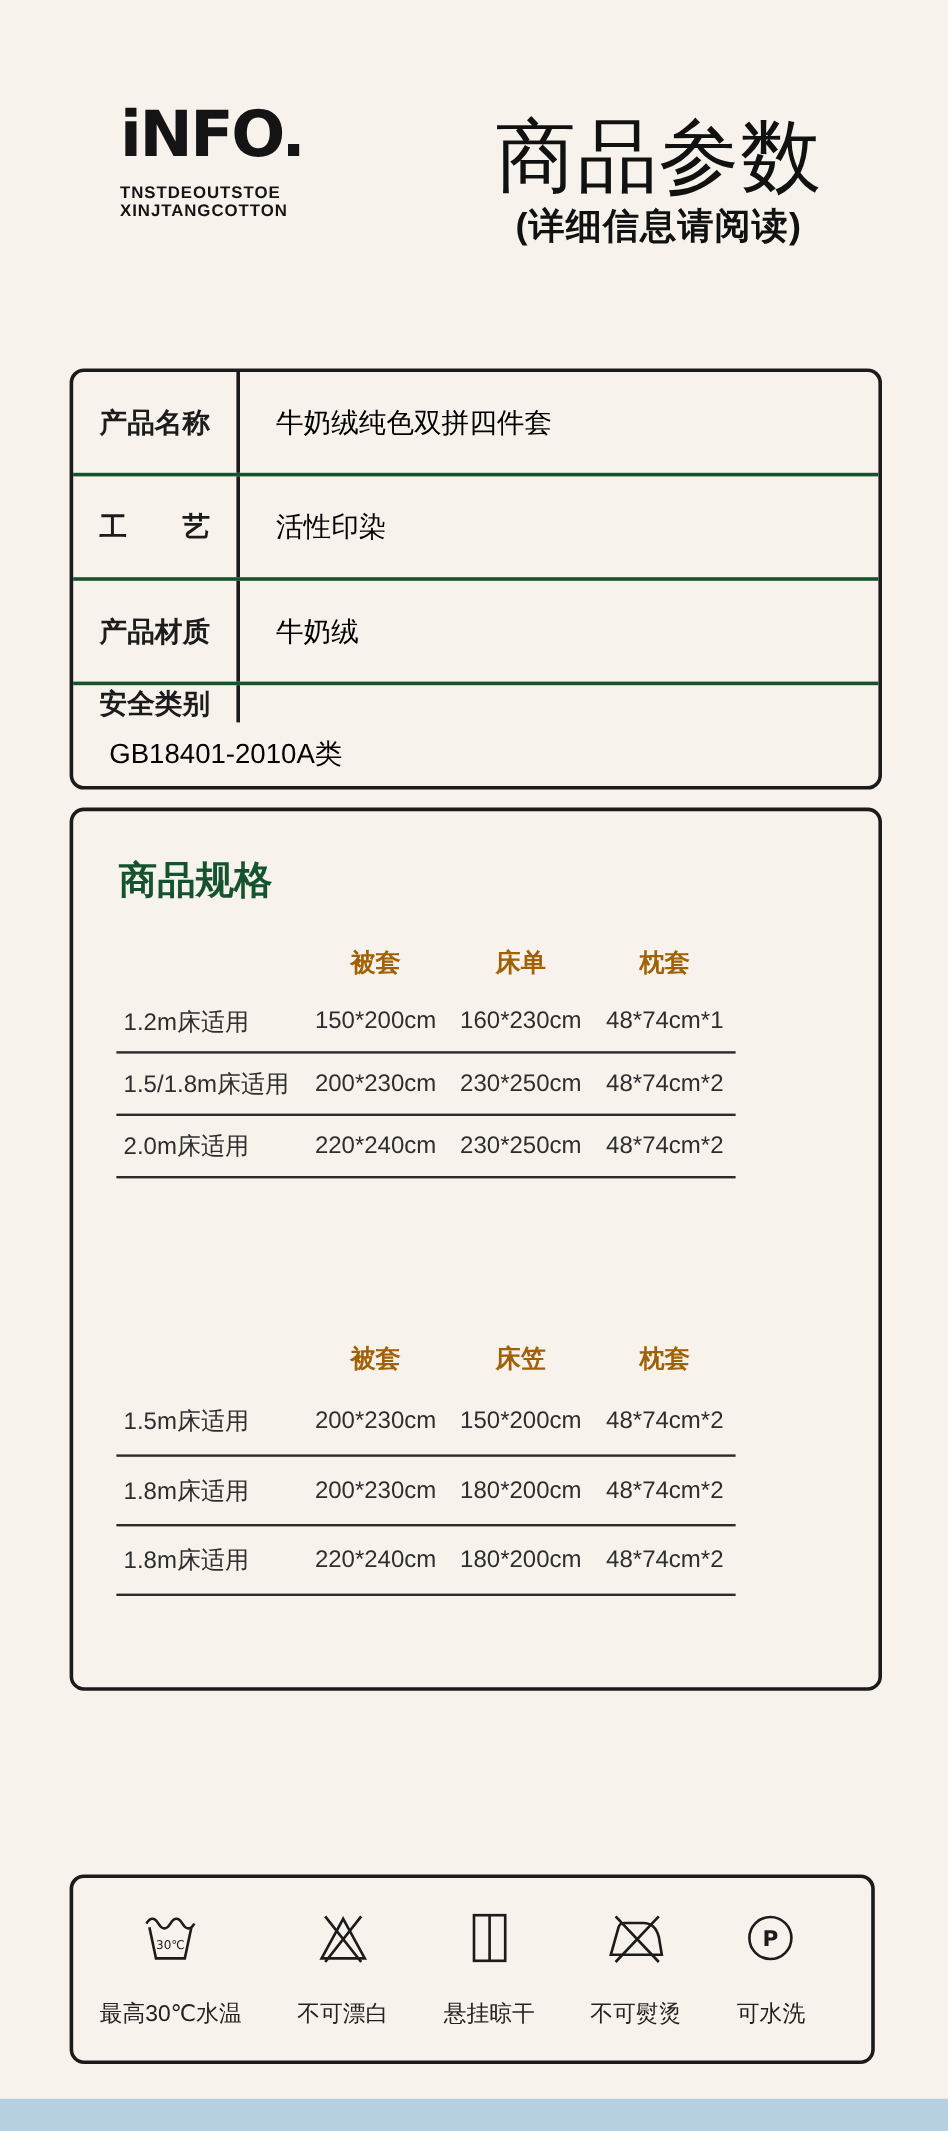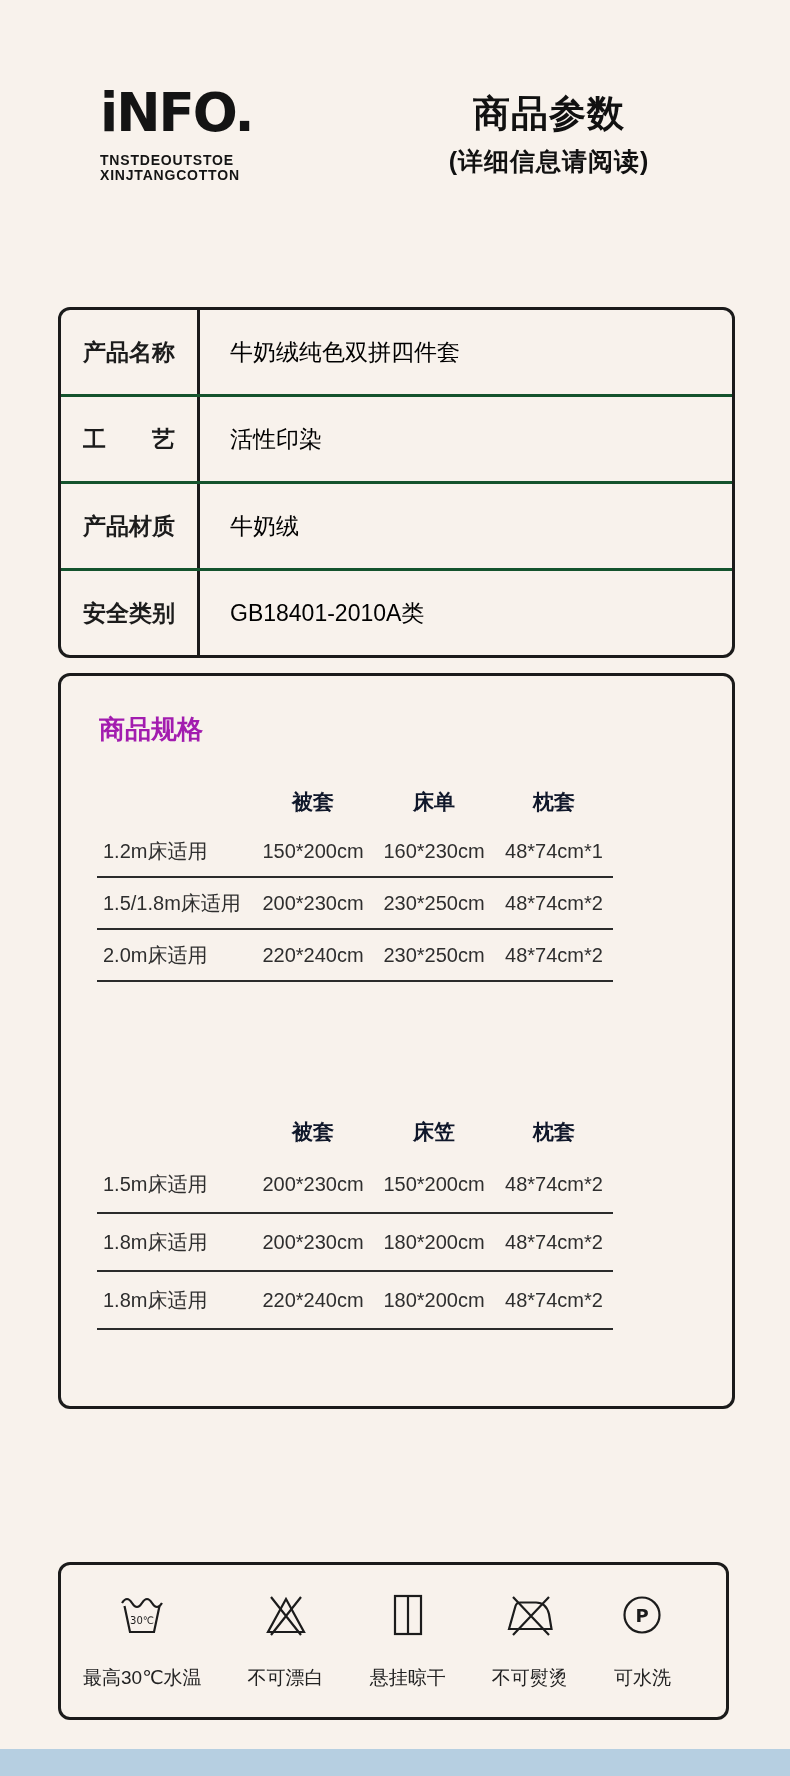--- a/index.html
+++ b/index.html
@@ -22,64 +22,64 @@
     font-size:53px;font-weight:900;letter-spacing:-2px;
     line-height:1;color:#141414;
   }
   .logo-sub{
     margin-top:14px;
     font-size:14px;font-weight:800;letter-spacing:0.8px;
     line-height:15px;color:#141414;
   }
   .title-block{position:absolute;left:390px;top:94px;width:318px;text-align:center;}
   .page-title{
-    margin:0;font-size:37px;font-weight:700;letter-spacing:1px;
+    margin:0;font-size:67px;font-weight:400;letter-spacing:1px;
     color:#111;line-height:1.1;
   }
   .page-subtitle{
-    margin-top:10px;font-size:25px;font-weight:700;color:#111;letter-spacing:1px;
+    margin-top:0;font-size:30px;font-weight:700;color:#111;letter-spacing:1px;
   }
   
   .params-table{
     position:absolute;left:58px;top:307px;width:671px;
     border:3px solid #1b1b1b;border-radius:12px;
     background:#f8f2ec;
   }
   .param-row{display:flex;height:84px;border-bottom:3px solid #14532d;}
-  .param-row:last-child{border-bottom:none;}
+  .param-row:last-child{border-bottom:none;flex-direction:column;}
   .param-label{
     width:136px;border-right:3px solid #1b1b1b;
     display:flex;align-items:center;justify-content:center;
     font-size:23px;font-weight:800;color:#1c1c1c;
   }
   .param-value{
     flex:1;display:flex;align-items:center;
     padding-left:30px;font-size:23px;color:#000000;
   }
   
   .spec-box{
     position:absolute;left:58px;top:673px;width:671px;height:730px;
     border:3px solid #1b1b1b;border-radius:12px;
   }
   .spec-title{
     position:absolute;left:38px;top:36px;
-    font-size:26px;font-weight:800;color:#a21caf;
+    font-size:32px;font-weight:800;color:#14532d;
   }
   .spec-table{position:absolute;left:36px;width:516px;}
   .spec-table-1{top:102px;}
   .spec-table-2{top:432px;}
   .spec-row{
     display:grid;grid-template-columns:156px 120px 122px 118px;
     align-items:center;height:50px;
   }
   .spec-table-2 .spec-row{height:56px;}
   .spec-row.head{height:48px;font-weight:800;}
   .spec-row.data{border-bottom:2px solid #2b2b2b;}
   .spec-cell{font-size:20px;color:#2e2e2e;text-align:center;}
-  .spec-row.head .spec-cell{font-size:21px;color:#0f172a;}
+  .spec-row.head .spec-cell{font-size:21px;color:#a16207;}
   .spec-cell.rowlabel{text-align:left;padding-left:6px;}
   
   .care-box{
     position:absolute;left:58px;top:1562px;width:671px;height:158px;
     border:3px solid #1b1b1b;border-radius:12px;
     display:flex;justify-content:space-between;align-items:center;
     padding:0 55px 0 22px;box-sizing:border-box;
   }
   .care-item{display:flex;flex-direction:column;align-items:center;}
   .care-item svg{width:48px;height:48px;stroke:#1c1c1c;fill:none;stroke-width:2.2;}

